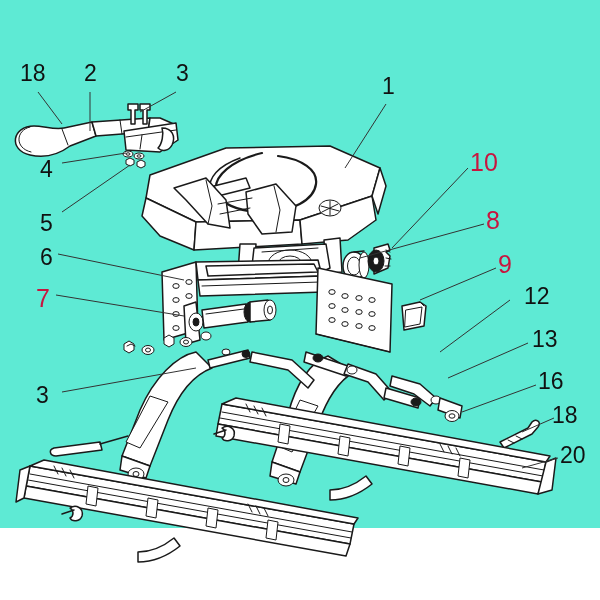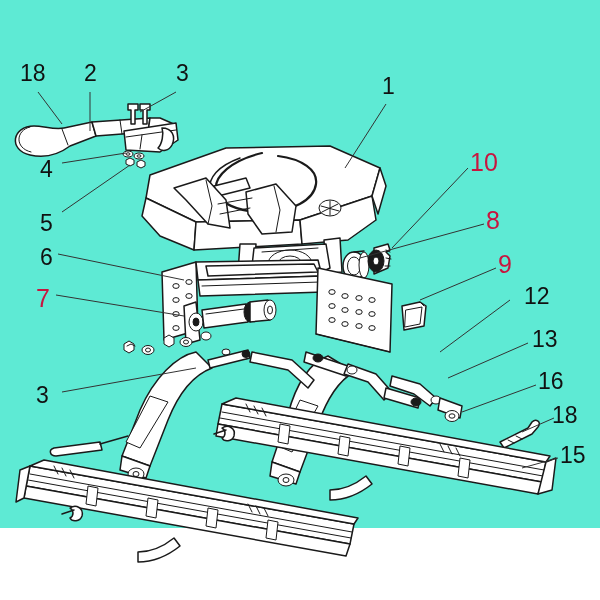--- a/index.html
+++ b/index.html
@@ -311,16 +311,16 @@
       <div class="callout red" style="left: 470px; top: 150px;">10</div>
       <div class="callout red" style="left: 486px; top: 208px;">8</div>
       <div class="callout red" style="left: 498px; top: 252px;">9</div>
       <div class="callout black" style="left: 40px; top: 246px;">6</div>
       <div class="callout red" style="left: 36px; top: 286px;">7</div>
       <div class="callout black" style="left: 524px; top: 285px;">12</div>
       <div class="callout black" style="left: 532px; top: 328px;">13</div>
       <div class="callout black" style="left: 538px; top: 370px;">16</div>
       <div class="callout black" style="left: 36px; top: 384px;">3</div>
       <div class="callout black" style="left: 552px; top: 404px;">18</div>
-      <div class="callout black" style="left: 560px; top: 444px;">15</div>
+      <div class="callout black" style="left: 560px; top: 444px;">20</div>
     </div>
 
 </div>
 
 </body></html>

